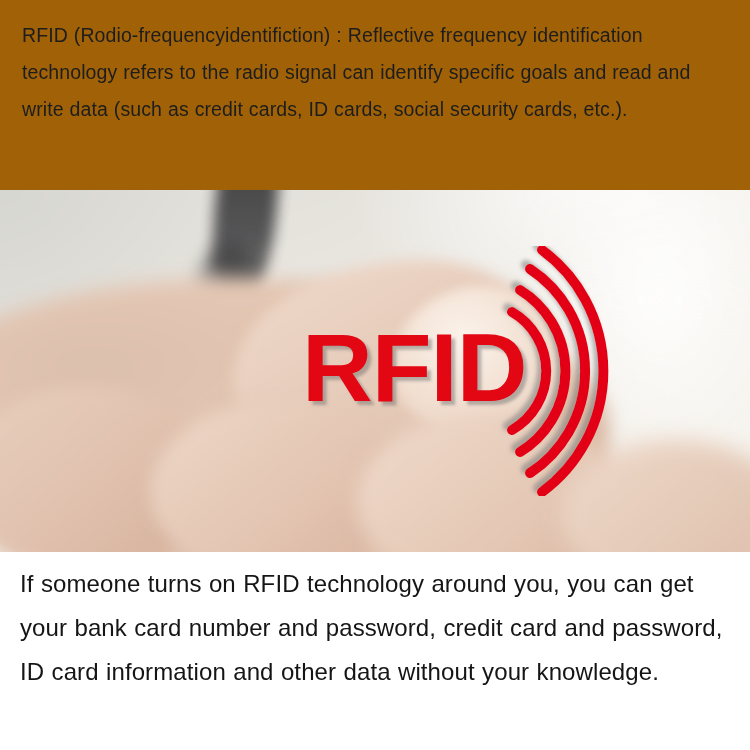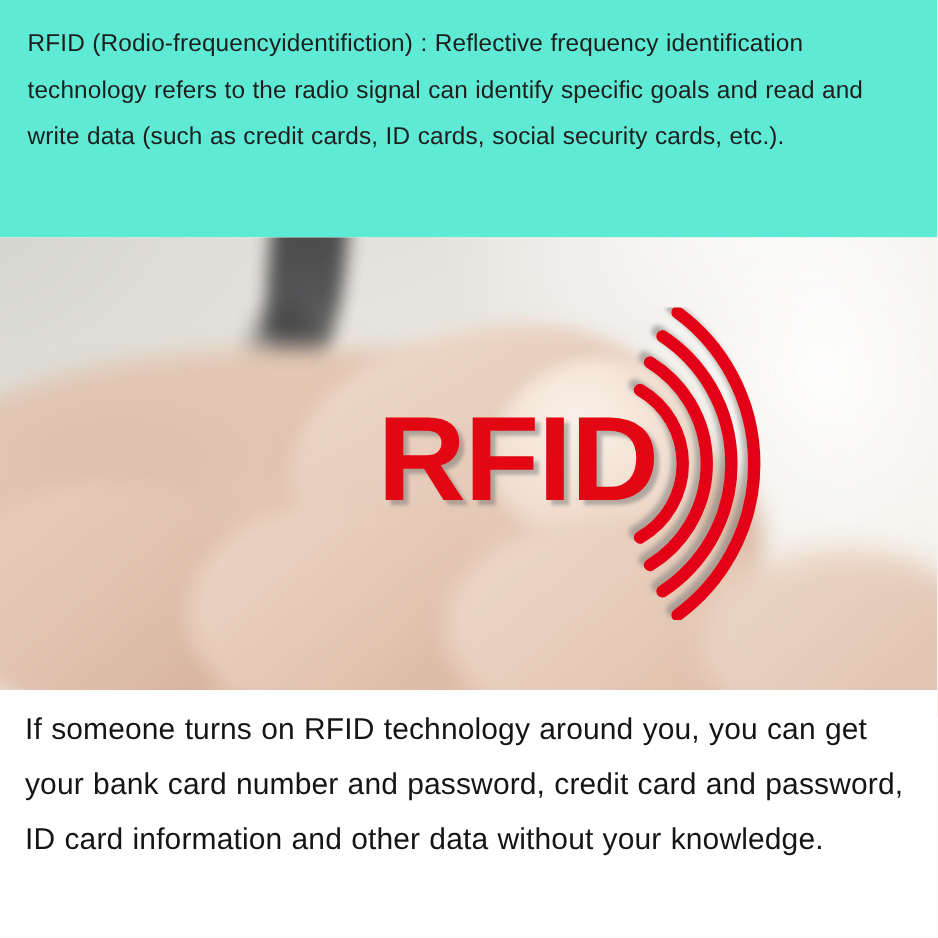--- a/index.html
+++ b/index.html
@@ -23,21 +23,21 @@
 
   
   .text-block-top {
     position: absolute;
     left: 0;
     top: 0;
     width: 750px;
     height: 190px;
     box-sizing: border-box;
     padding: 17px 14px 0 22px;
-    background: #5eead4;
+    background: #a16207;
   }
   .text-block-top p {
     margin: 0;
     font-size: 19.5px;
     line-height: 37px;
     color: #1d1d1d;
     letter-spacing: 0.1px;
     word-spacing: 0.4px;
   }
 

